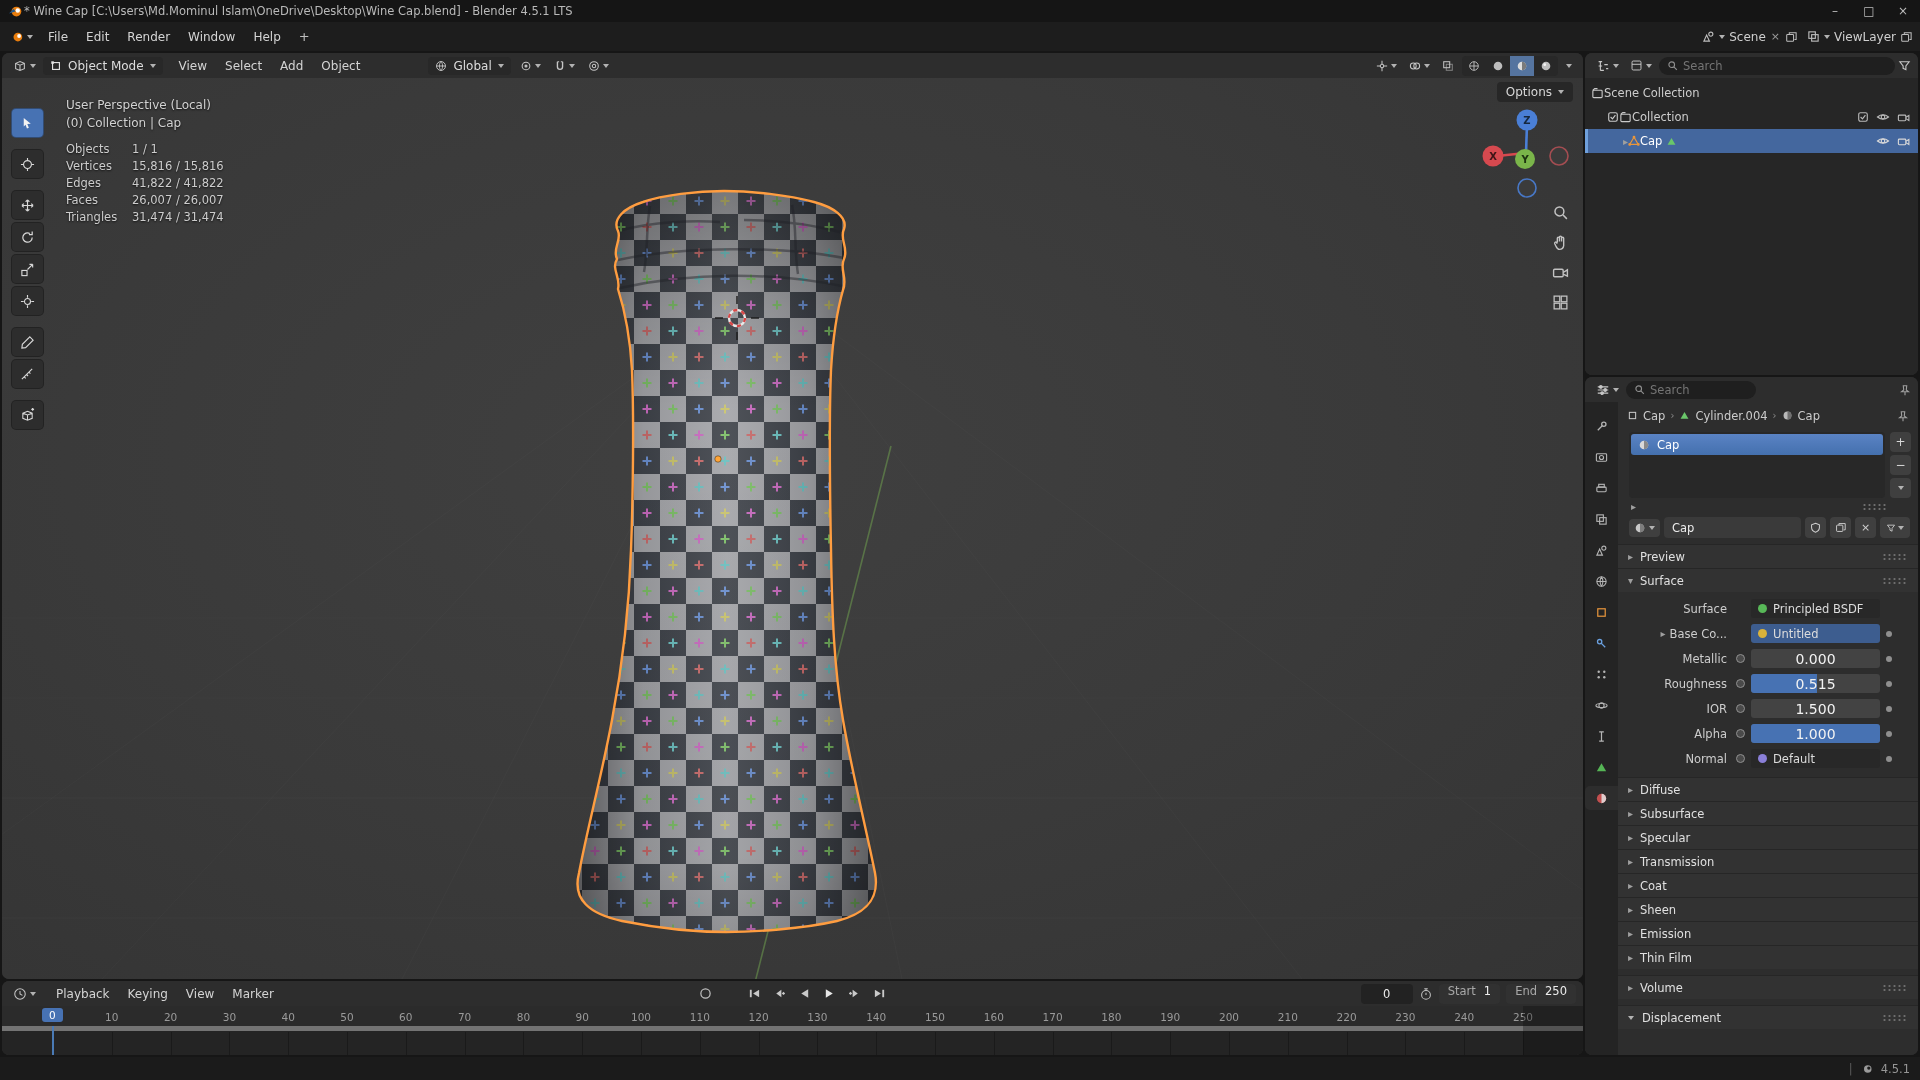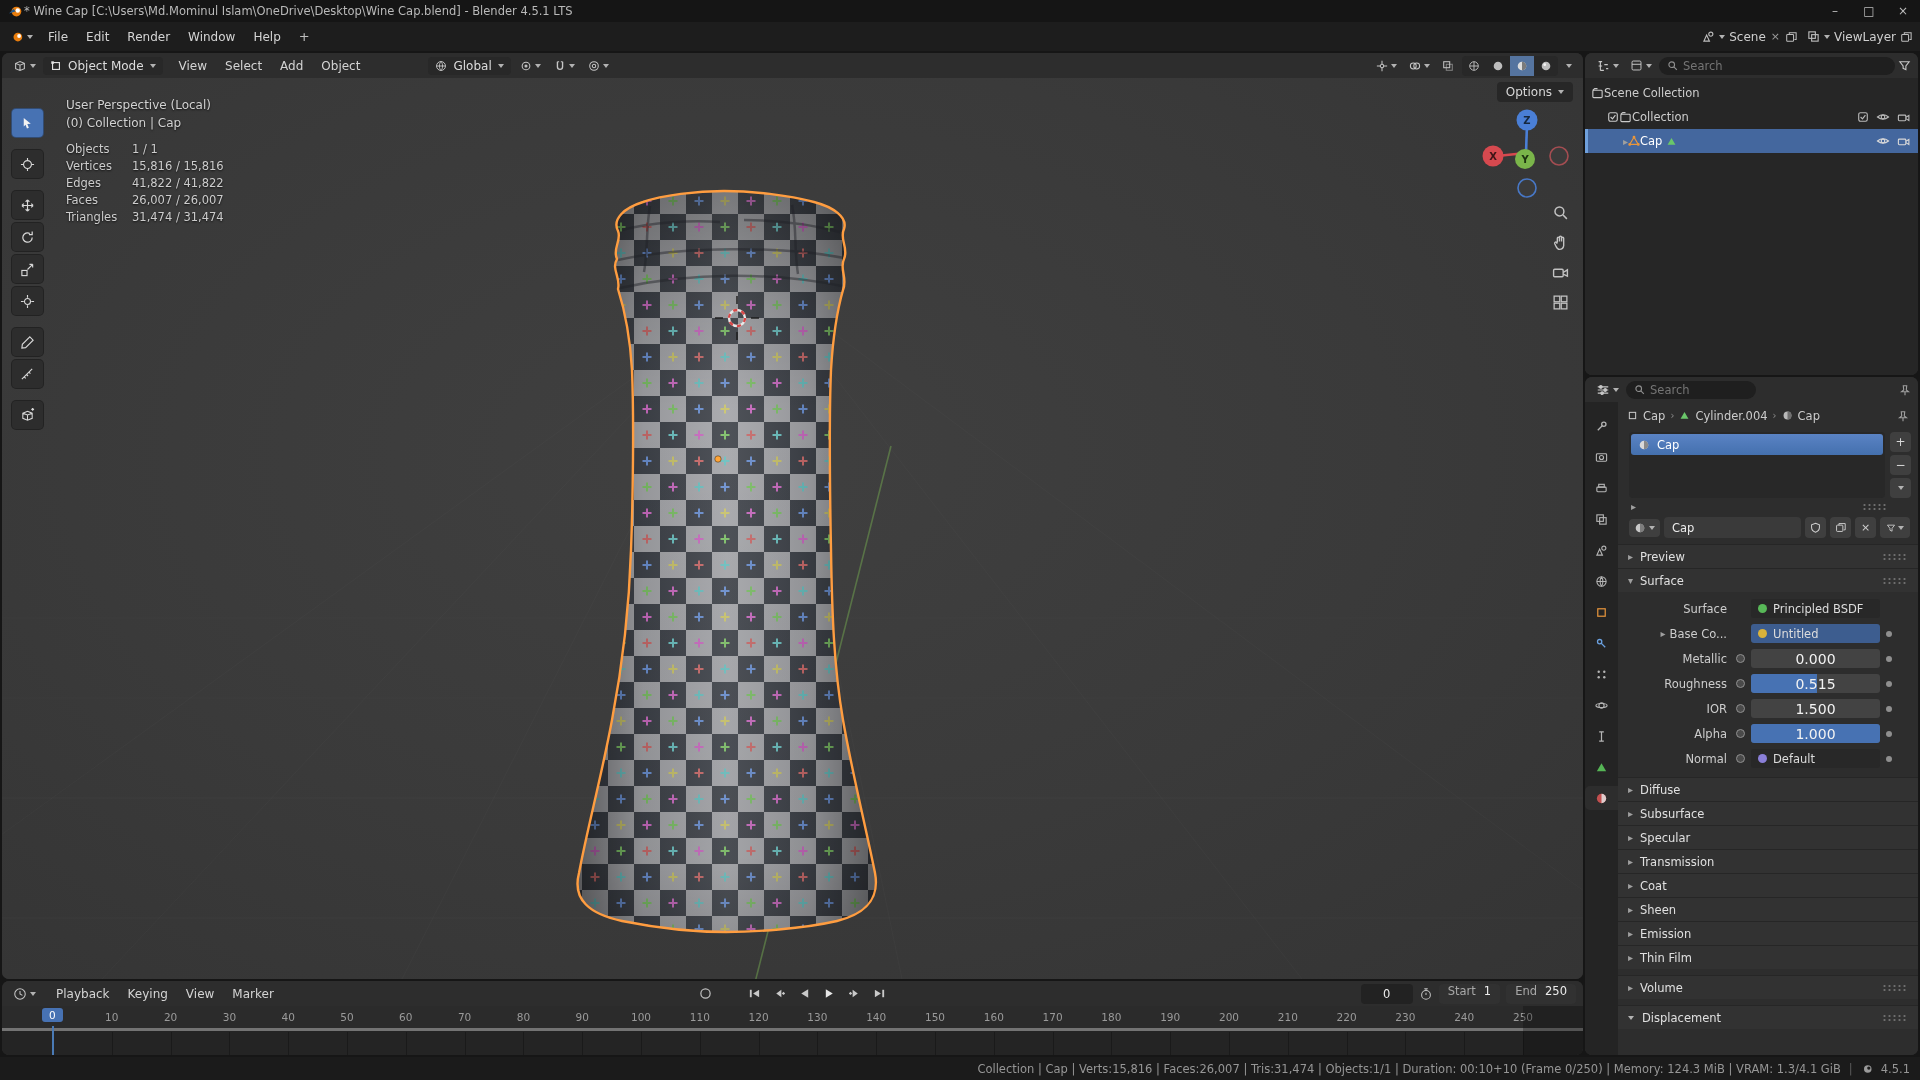--- a/index.html
+++ b/index.html
@@ -118,21 +118,21 @@
   .timeline-header{position:relative;}
   .transport{position:absolute;left:50%;transform:translateX(-50%);display:flex;align-items:center;gap:3px;}
   .tbtn{width:22px;height:19px;display:flex;align-items:center;justify-content:center;border-radius:3px;}
   .record-btn{margin-right:24px;}
   .tl-right{margin-left:auto;display:flex;align-items:center;gap:6px;}
   .frame-field{width:52px;height:20px;background:#222222;border-radius:4px;display:flex;align-items:center;justify-content:center;color:#ececec;font-size:11.5px;}
   .range-field{height:20px;background:#313131;border-radius:4px;display:flex;align-items:flex-start;gap:8px;padding:0 9px;font-size:11.5px;}
   .range-field .rl{color:#a8a8a8;}
   .range-field .rv{color:#ececec;}
   .timeline-body{flex:1;position:relative;background:#242424;}
-  .ruler{height:25px;background:#2b2b2b;border-bottom:3px solid #737373;position:relative;}
+  .ruler{height:25px;background:#2b2b2b;border-bottom:5px solid #737373;position:relative;}
   .tick-label{position:absolute;top:5px;transform:translateX(-50%);color:#9a9a9a;font-size:10.5px;}
   .channels{position:absolute;top:26px;left:0;right:0;bottom:0;}
   .gridline{position:absolute;top:0;bottom:0;width:1px;background:rgba(0,0,0,.28);}
   .playhead-line{position:absolute;top:20px;bottom:0;left:50px;width:2px;background:#4a7ab5;}
   .playhead-box{position:absolute;top:2px;left:40px;background:#4772b3;color:#fff;font-size:10.5px;padding:1px 7px;border-radius:3px;z-index:2;}
   .out-range{position:absolute;top:0;bottom:0;left:1521px;right:0;background:rgba(10,10,10,.3);}
 
   
   .statusbar{height:23px;background:#1b1b1b;display:flex;align-items:center;justify-content:flex-end;gap:8px;padding:0 10px;color:#969696;font-size:11.5px;flex:0 0 auto;}
   .statusbar .sep{color:#5a5a5a;}
@@ -1113,21 +1113,20 @@
                   <span class="grip"></span>
                 </div>
               </div>
           </div>
         </div>
       </div>
     </div>
   </div>
 
   <div class="statusbar">
-    <span>Collection | Cap | Verts:15,816 | Faces:26,007 | Tris:31,474 | Objects:1/1 | Duration: 00:10+10 (Frame 0/250) | Memory: 124.3 MiB | VRAM: 1.3/4.1 GiB</span>
     <span class="sep">|</span>
     <span class="mi">
       <svg width="12" height="12" viewBox="0 0 16 16">
           <circle cx="9" cy="8" r="5" fill="#9a9a9a"></circle>
           <circle cx="10.4" cy="6.8" r="2.2" fill="#1b1b1b"></circle>
         </svg>
     </span>
     <span>4.5.1</span>
   </div>
 </div>

